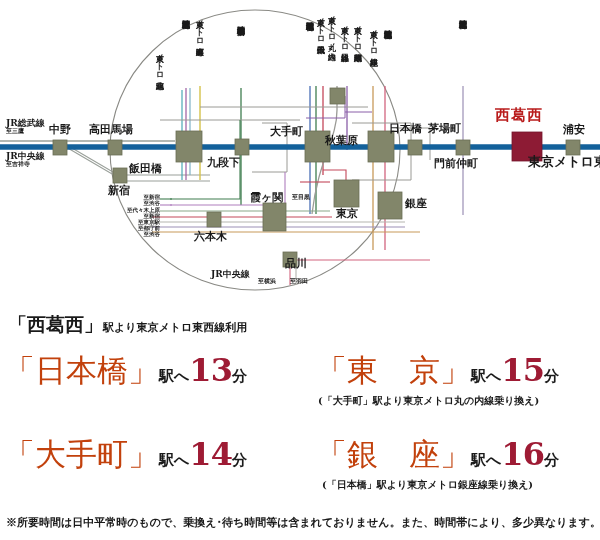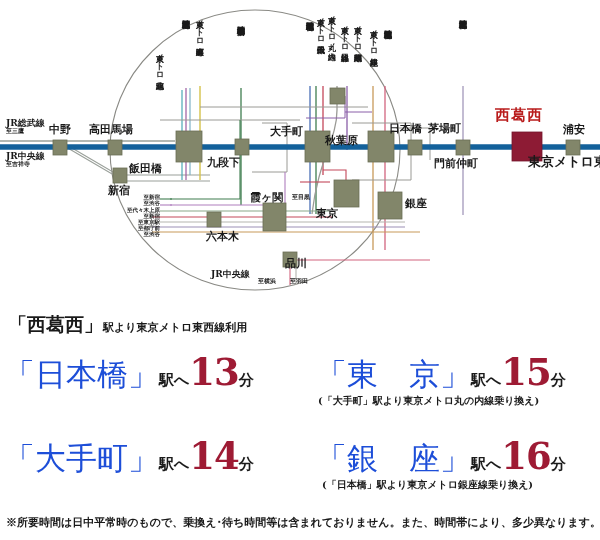--- a/index.html
+++ b/index.html
@@ -54,29 +54,29 @@
     position:absolute;left:8px;top:12px;
     font-family:"DejaVu Serif","Liberation Serif",serif;
     color:#1a1a1a;white-space:nowrap;
   }
   .introline .q{font-size:19px;font-weight:700;}
   .introline .rest{font-size:11px;font-weight:700;}
 
   .route{position:absolute;white-space:nowrap;}
   .route .stnq{
     font-family:"DejaVu Serif","Liberation Serif",serif;
-    font-size:31px;font-weight:400;color:#1d4ed8;vertical-align:baseline;
+    font-size:31px;font-weight:400;color:#c2410c;vertical-align:baseline;
   }
   .route .to{
     font-family:"DejaVu Serif","Liberation Serif",serif;
     font-size:15px;font-weight:700;color:#1a1a1a;
   }
   .route .min{
     font-family:"DejaVu Serif","Liberation Serif",serif;
-    font-size:37px;font-weight:700;color:#9e1b34;letter-spacing:-1px;
+    font-size:32px;font-weight:700;color:#9e1b34;letter-spacing:-1px;
   }
   .route .fun{
     font-family:"DejaVu Serif","Liberation Serif",serif;
     font-size:15px;font-weight:700;color:#1a1a1a;
   }
   .note{
     position:absolute;white-space:nowrap;
     font-family:"DejaVu Serif","Liberation Serif",serif;
     font-size:10px;font-weight:700;color:#1a1a1a;
   }
@@ -187,24 +187,24 @@
     <div class="lbl stn" style="left:108px;top:185px;">新宿</div>
     <div class="lbl stn" style="left:129px;top:163px;">飯田橋</div>
     <div class="lbl stn" style="left:207px;top:157px;">九段下</div>
     <div class="lbl stn" style="left:270px;top:126px;">大手町</div>
     <div class="lbl stn" style="left:325px;top:107px;margin-top:28px;">秋葉原</div>
     <div class="lbl stn" style="left:389px;top:123px;">日本橋</div>
     <div class="lbl stn" style="left:428px;top:123px;">茅場町</div>
     <div class="lbl stn" style="left:434px;top:158px;">門前仲町</div>
     <div class="lbl stn big" style="left:495px;top:108px;">西葛西</div>
     <div class="lbl stn" style="left:563px;top:124px;">浦安</div>
-    <div class="lbl stn" style="left:316px;top:208px;">東京</div>
+    <div class="lbl stn" style="left:336px;top:208px;">東京</div>
     <div class="lbl stn" style="left:405px;top:198px;">銀座</div>
     <div class="lbl stn" style="left:250px;top:192px;">霞ヶ関</div>
-    <div class="lbl stn" style="left:206px;top:231px;">六本木</div>
+    <div class="lbl stn" style="left:194px;top:231px;">六本木</div>
     <div class="lbl stn" style="left:285px;top:258px;">品川</div>
 
     <div class="lbl metroname" style="left:528px;top:155px;">東京メトロ東西線</div>
 
     <div class="lbl metroname" style="left:211px;top:270px;font-size:9px;">JR中央線</div>
 
     <div class="lbl vline" style="left:182px;top:14px;height:72px;">都営地下鉄大江戸線</div>
     <div class="lbl vline" style="left:196px;top:14px;height:72px;">東京メトロ有楽町線</div>
     <div class="lbl vline" style="left:156px;top:48px;height:60px;">東京メトロ南北線</div>
     <div class="lbl vline" style="left:237px;top:20px;height:66px;">都営地下鉄新宿線</div>

